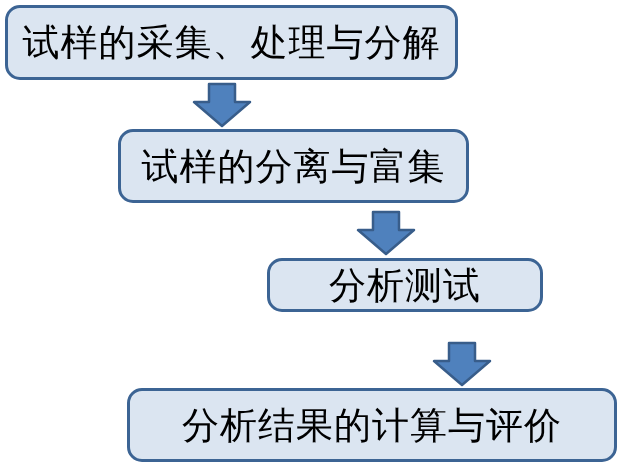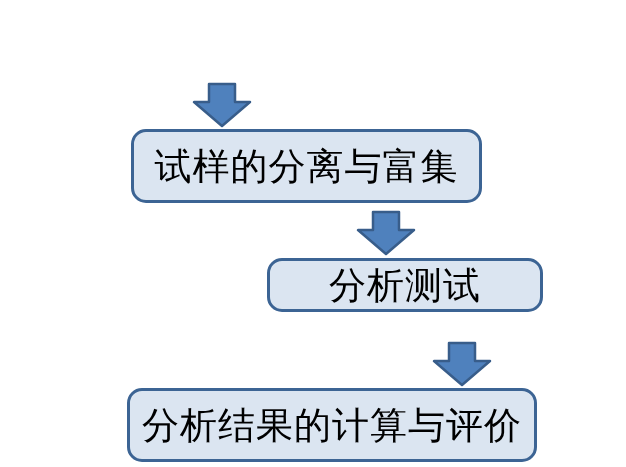--- a/index.html
+++ b/index.html
@@ -32,43 +32,46 @@
     justify-content: center;
   }
   .box-label {
     color: var(--text);
     font-size: 37px;
     line-height: 1;
     white-space: nowrap;
     letter-spacing: 1px;
   }
   .box1 { left: 5px;   top: 5px;   width: 453px; height: 75px; }
-  .box2 { left: 131px; top: 129px; width: 351px; height: 74px; }
+  .box2 { left: 118px; top: 129px; width: 351px; height: 74px; }
   .box3 { left: 267px; top: 258px; width: 276px; height: 54px; }
-  .box4 { left: 127px; top: 388px; width: 410px; height: 74px; }
+  .box4 { left: 127px; top: 388px; width: 490px; height: 74px; }
   .arrow {
     position: absolute;
     width: 62px; height: 46px;
     display: block;
   }
   .arrow polygon {
     fill: var(--arrow-fill);
     stroke: var(--arrow-border);
     stroke-width: 2.5;
     stroke-linejoin: round;
   }
   .arrow1 { left: 191px; top: 82px; }
   .arrow2 { left: 355px; top: 210px; }
   .arrow3 { left: 431px; top: 341px; }
 </style>
 </head>
 <body>
 
 <div class="canvas">
 
+  <div class="flow-box box1">
+    <span class="box-label">试样的采集、处理与分解</span>
+  </div>
 
   <svg class="arrow arrow1" viewBox="0 0 62 46" xmlns="http://www.w3.org/2000/svg">
     <polygon points="18,2 44,2 44,20 59,20 31,44 3,20 18,20"></polygon>
   </svg>
 
   <div class="flow-box box2">
     <span class="box-label">试样的分离与富集</span>
   </div>
 
   <svg class="arrow arrow2" viewBox="0 0 62 46" xmlns="http://www.w3.org/2000/svg">

